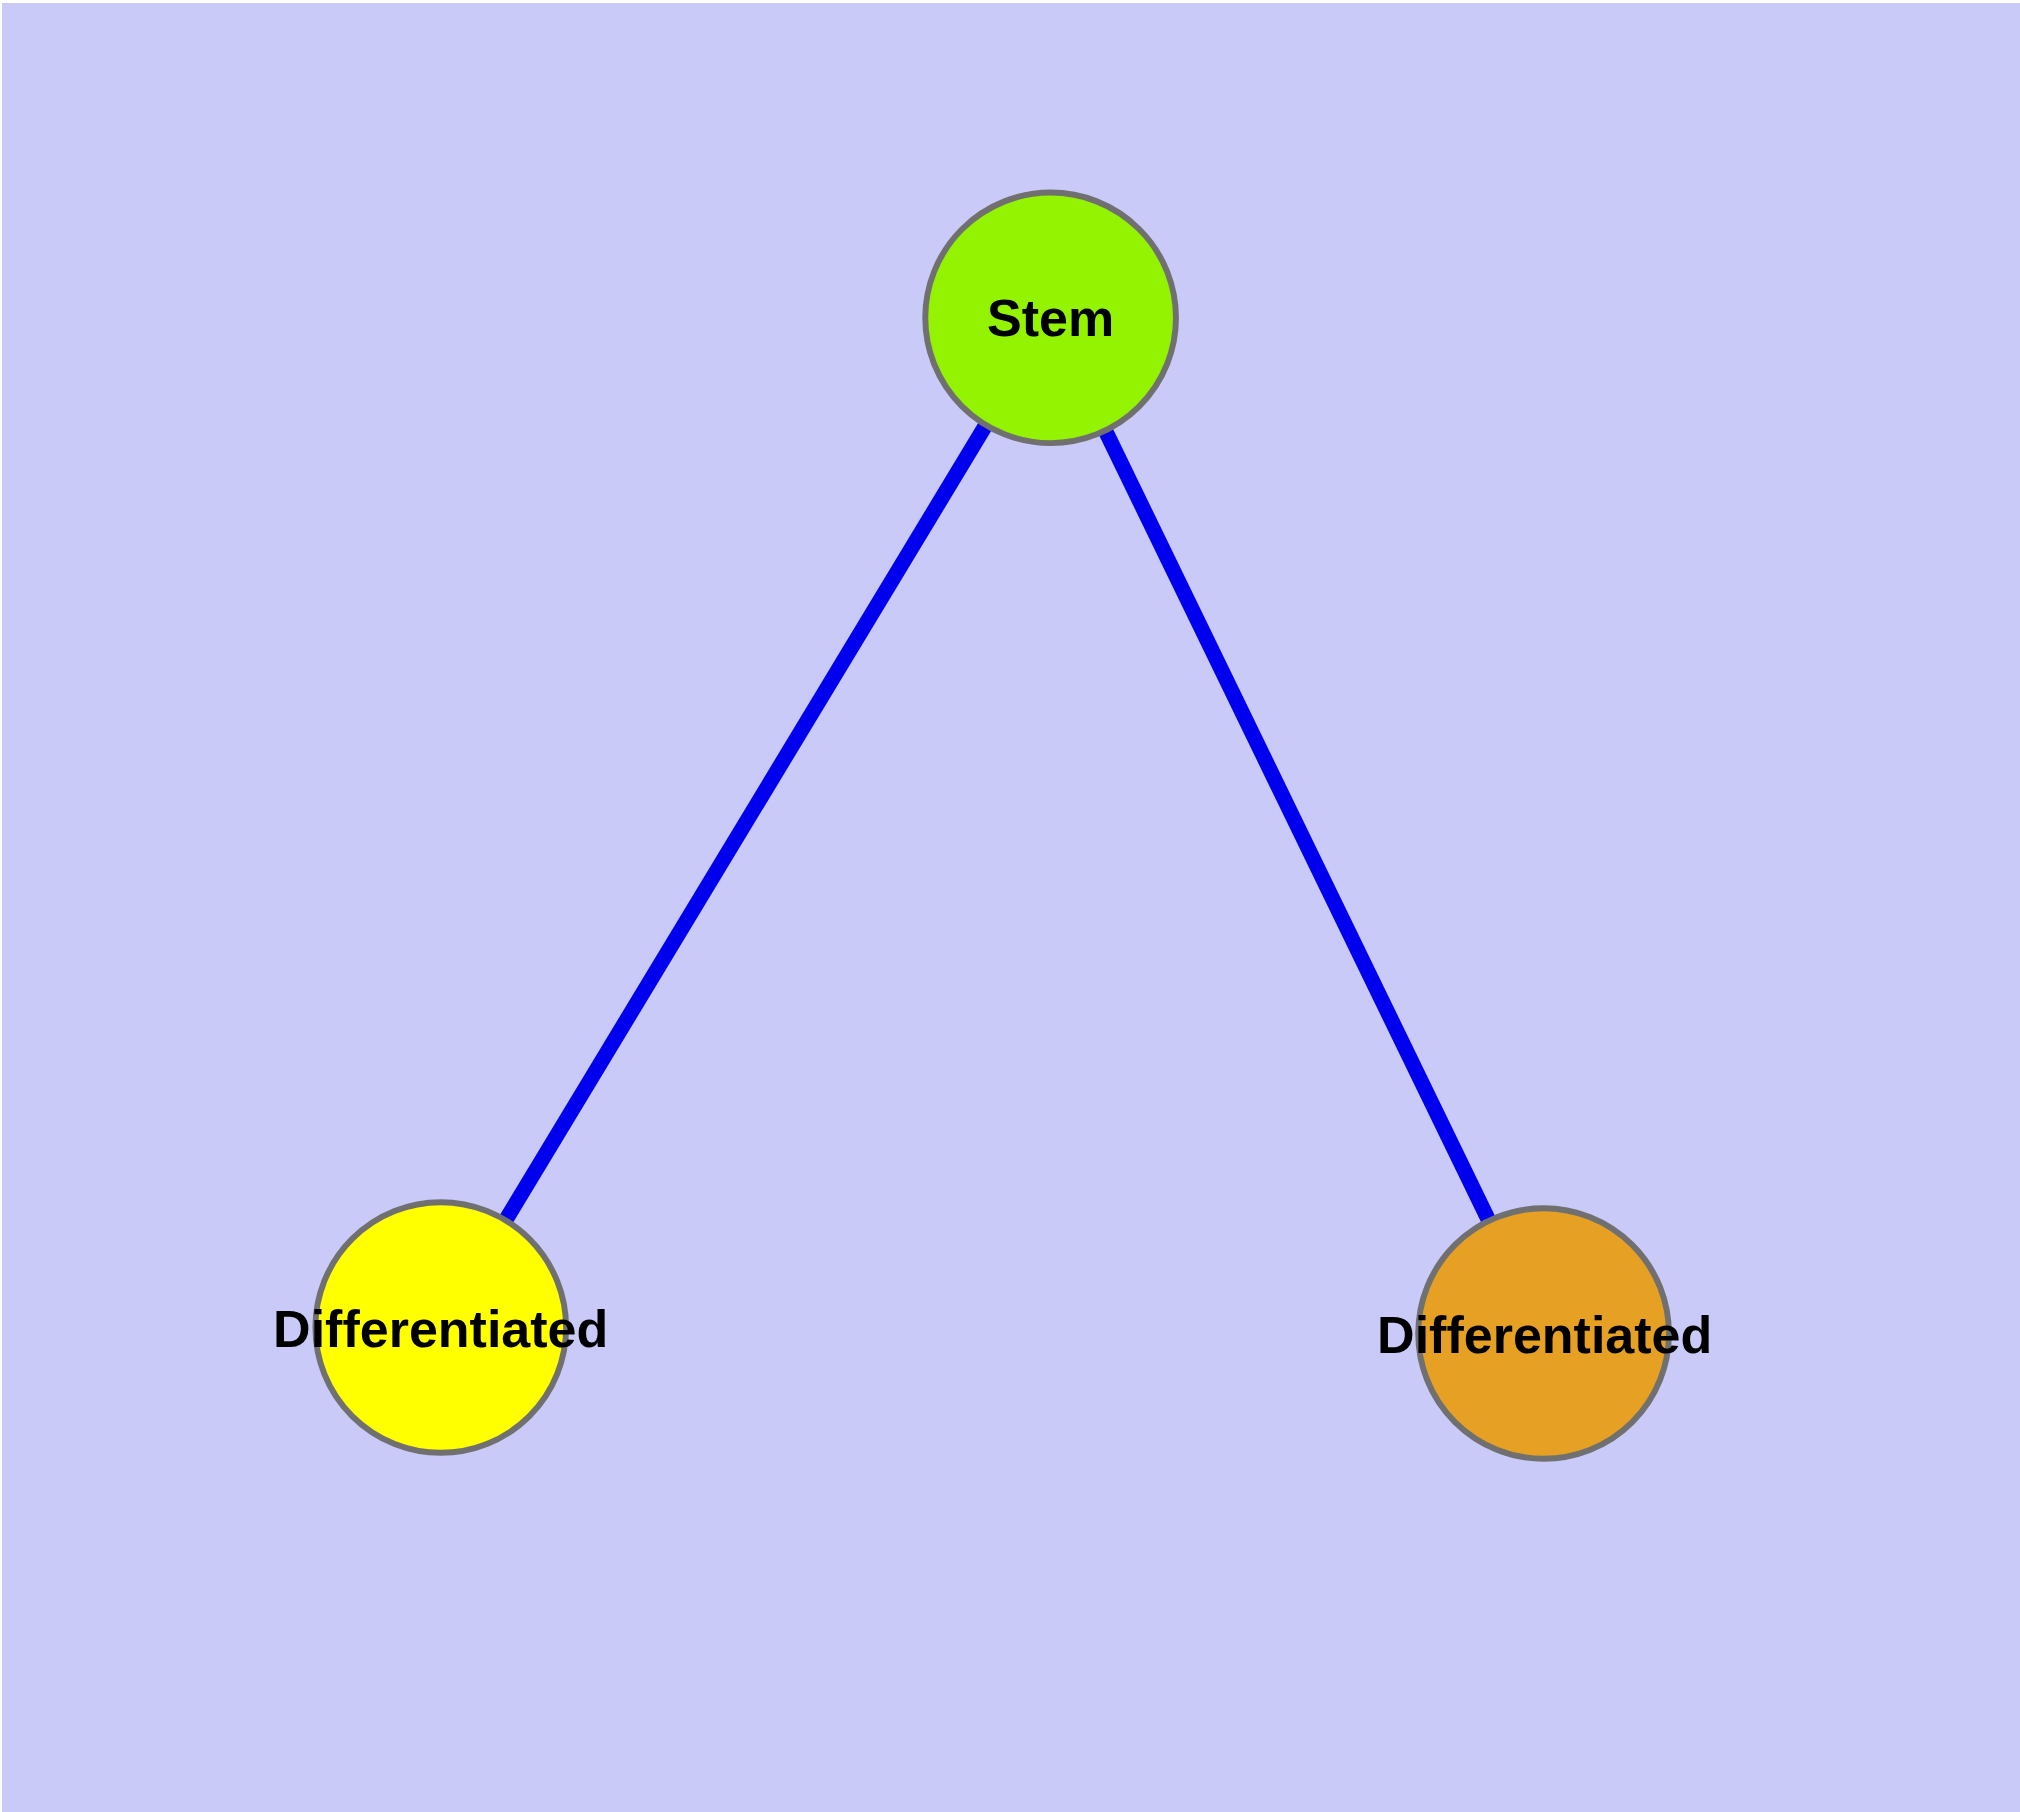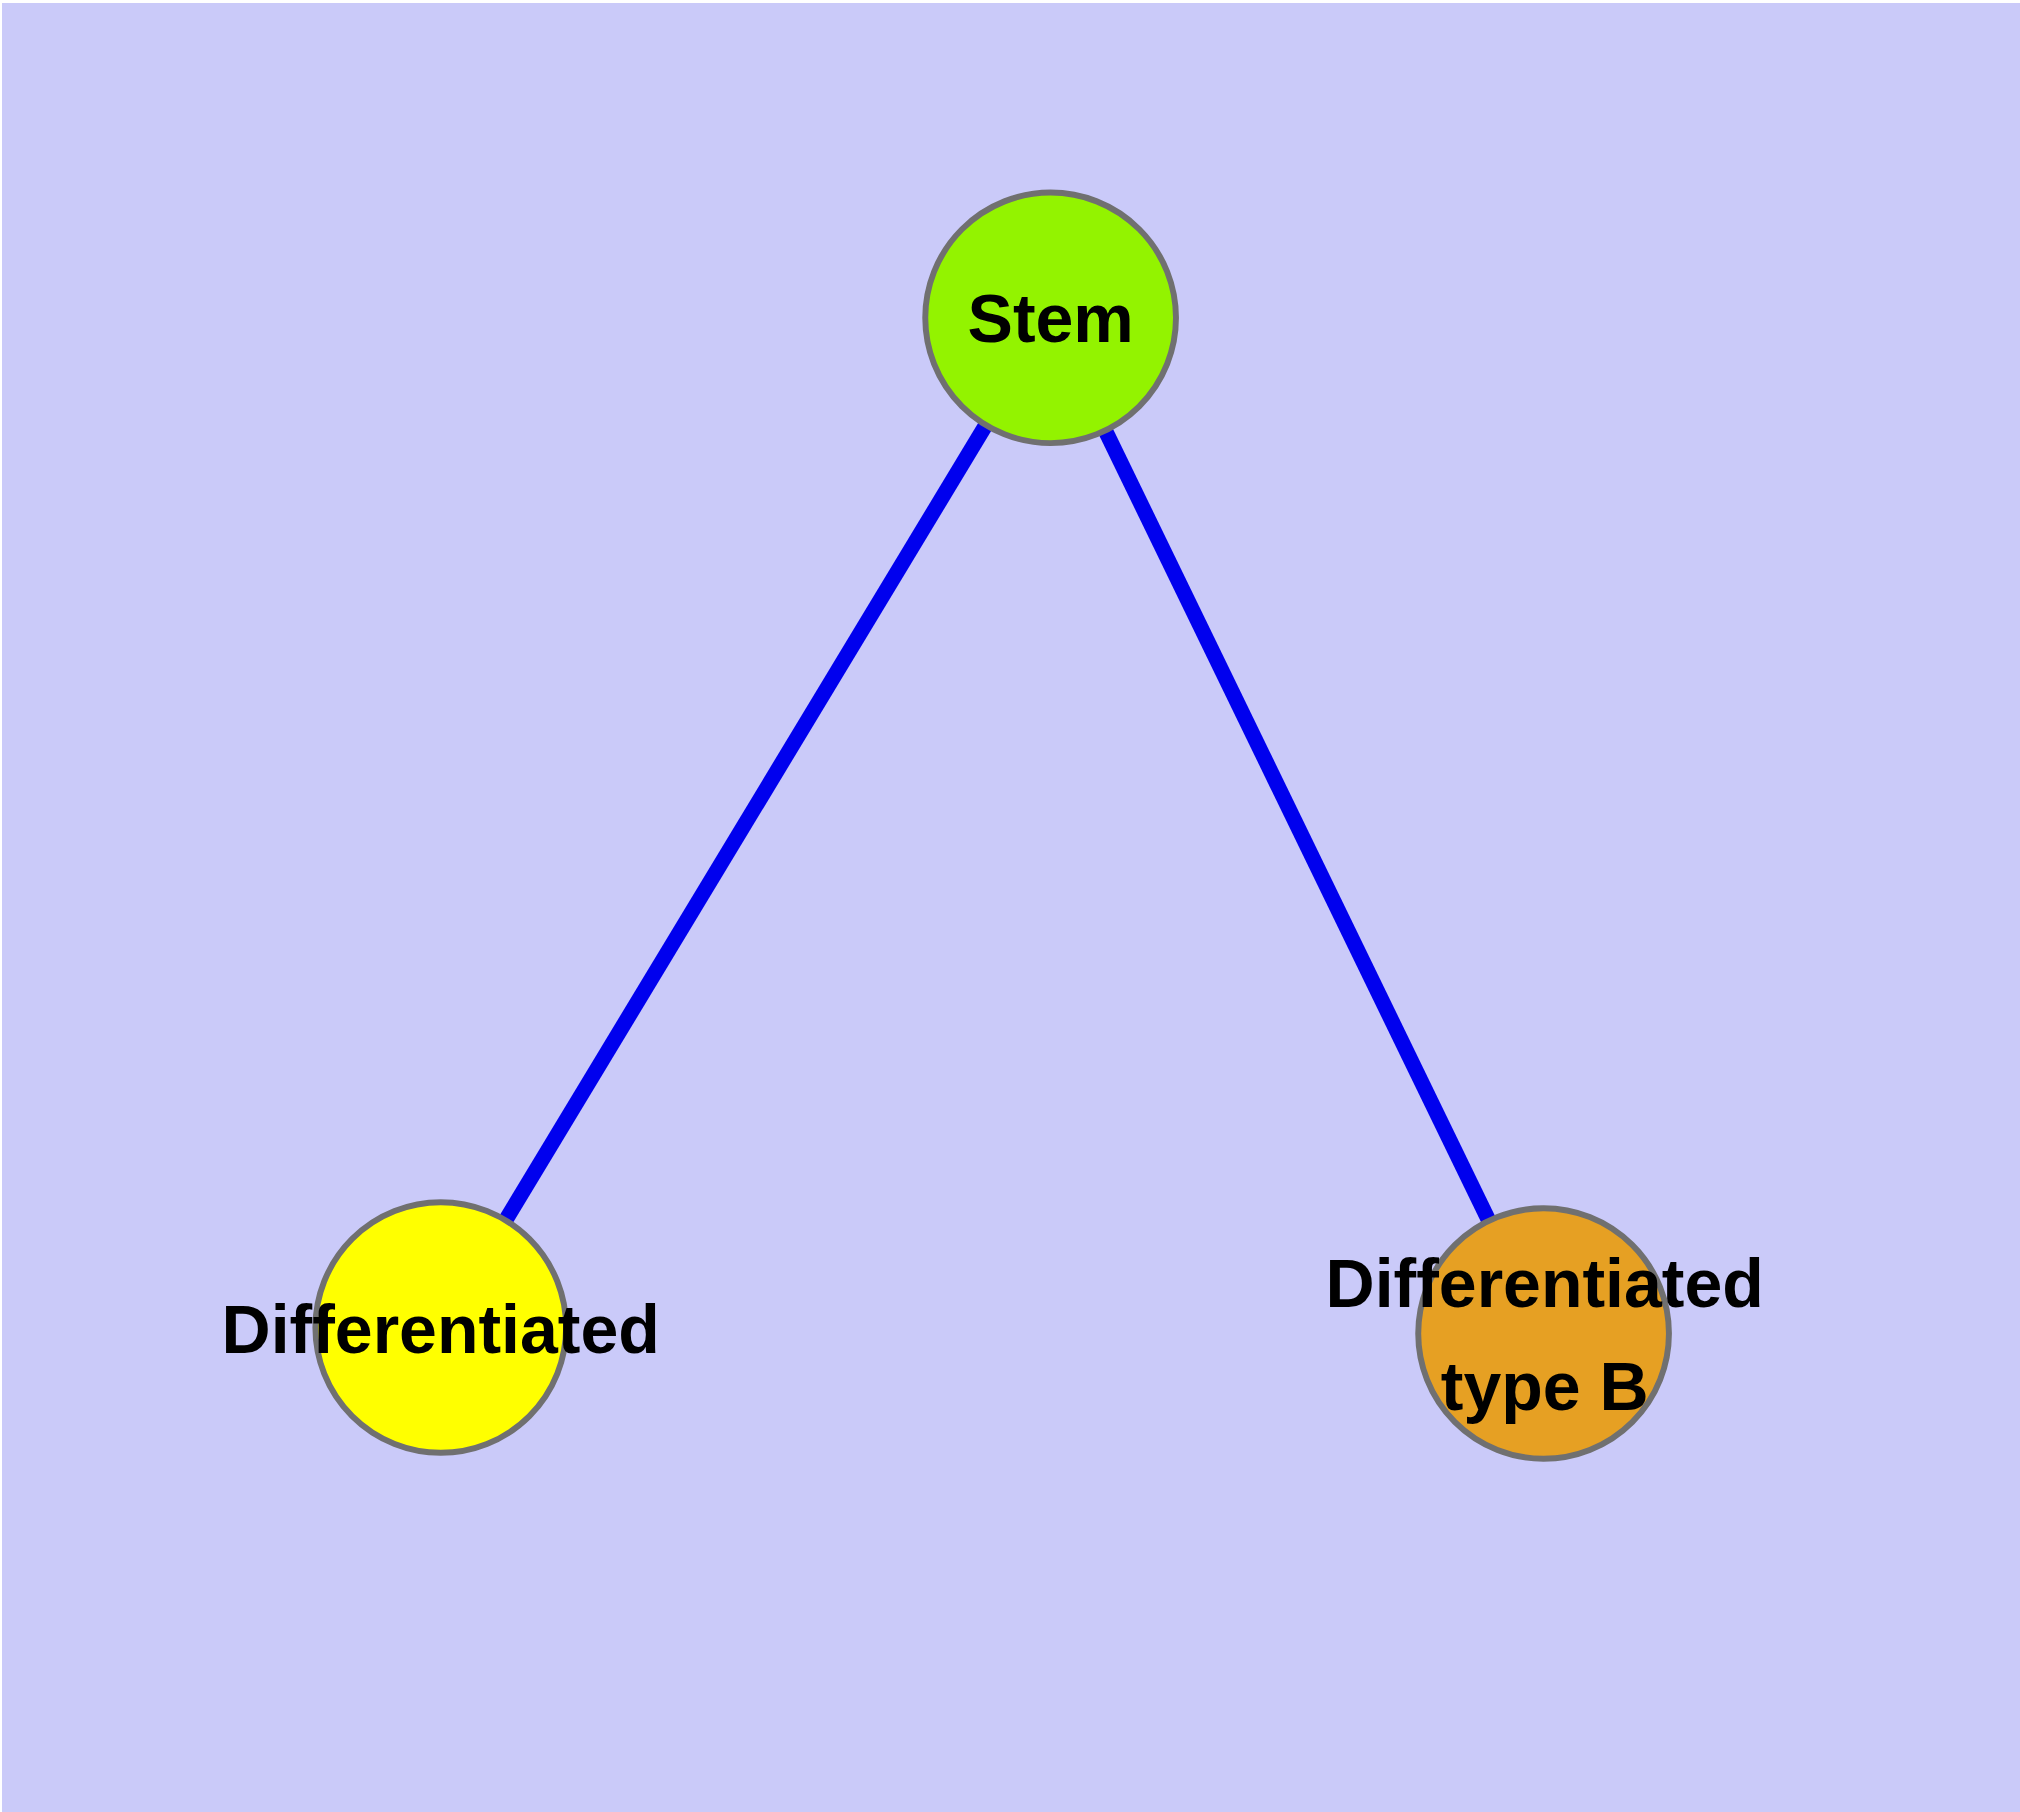--- a/index.html
+++ b/index.html
@@ -26,24 +26,23 @@
     position: absolute;
     left: 0;
     top: 0;
     width: 100%;
     height: 100%;
     display: block;
   }
   .nodelabel {
     position: absolute;
     transform: translate(-50%, -50%);
-    text-align: center;
     font-family: "Liberation Sans", sans-serif;
     font-weight: bold;
-    font-size: 68px;
+    font-size: 52px;
     line-height: 103px;
     color: #000000;
     white-space: nowrap;
     pointer-events: none;
   }
 </style>
 </head>
 <body>
 
 <div class="frame" style="background: rgb(255, 255, 255);">
@@ -59,17 +58,16 @@
     <div class="nodelabel" style="left: 1049px; top: 315px; color: rgb(0, 0, 0);">
       <div>Stem</div>
     </div>
 
     <div class="nodelabel" style="left: 439px; top: 1326px; color: rgb(0, 0, 0);">
       <div>Differentiated</div>
     </div>
 
     <div class="nodelabel" style="left: 1543px; top: 1332px; color: rgb(0, 0, 0);">
       <div>Differentiated</div>
-      <div>type B</div>
     </div>
   </div>
 </div>
 
 
 </body></html>

